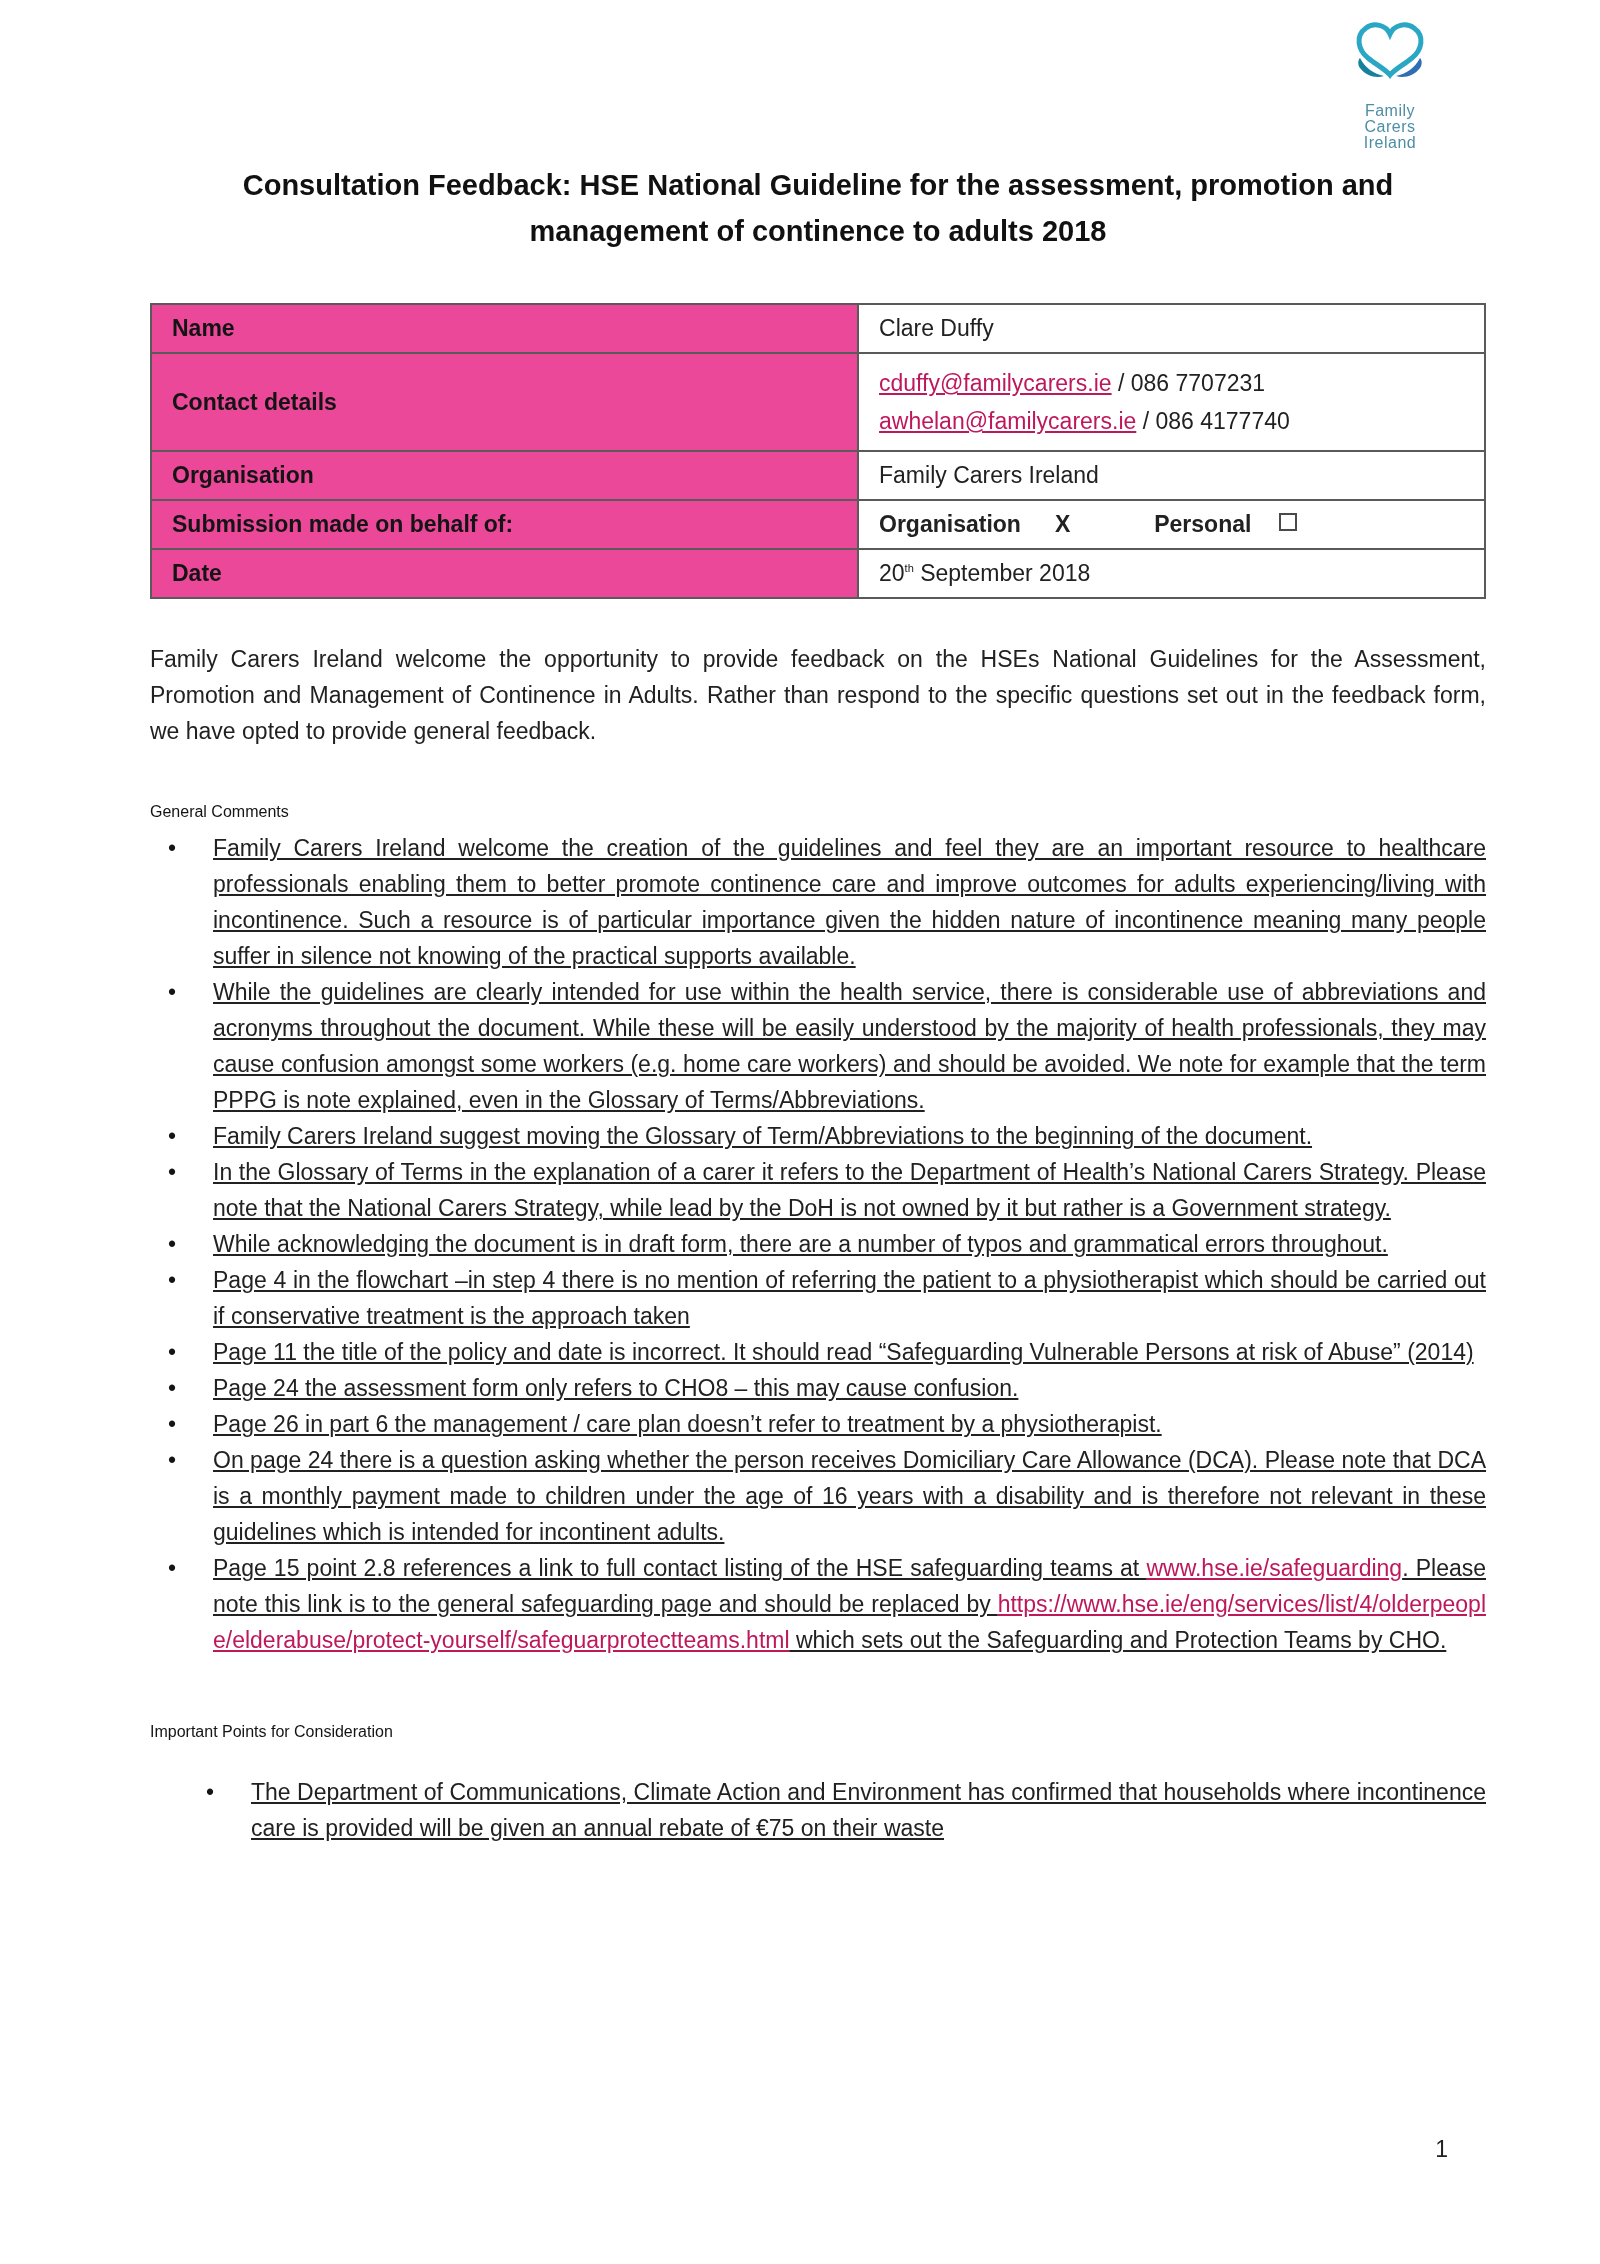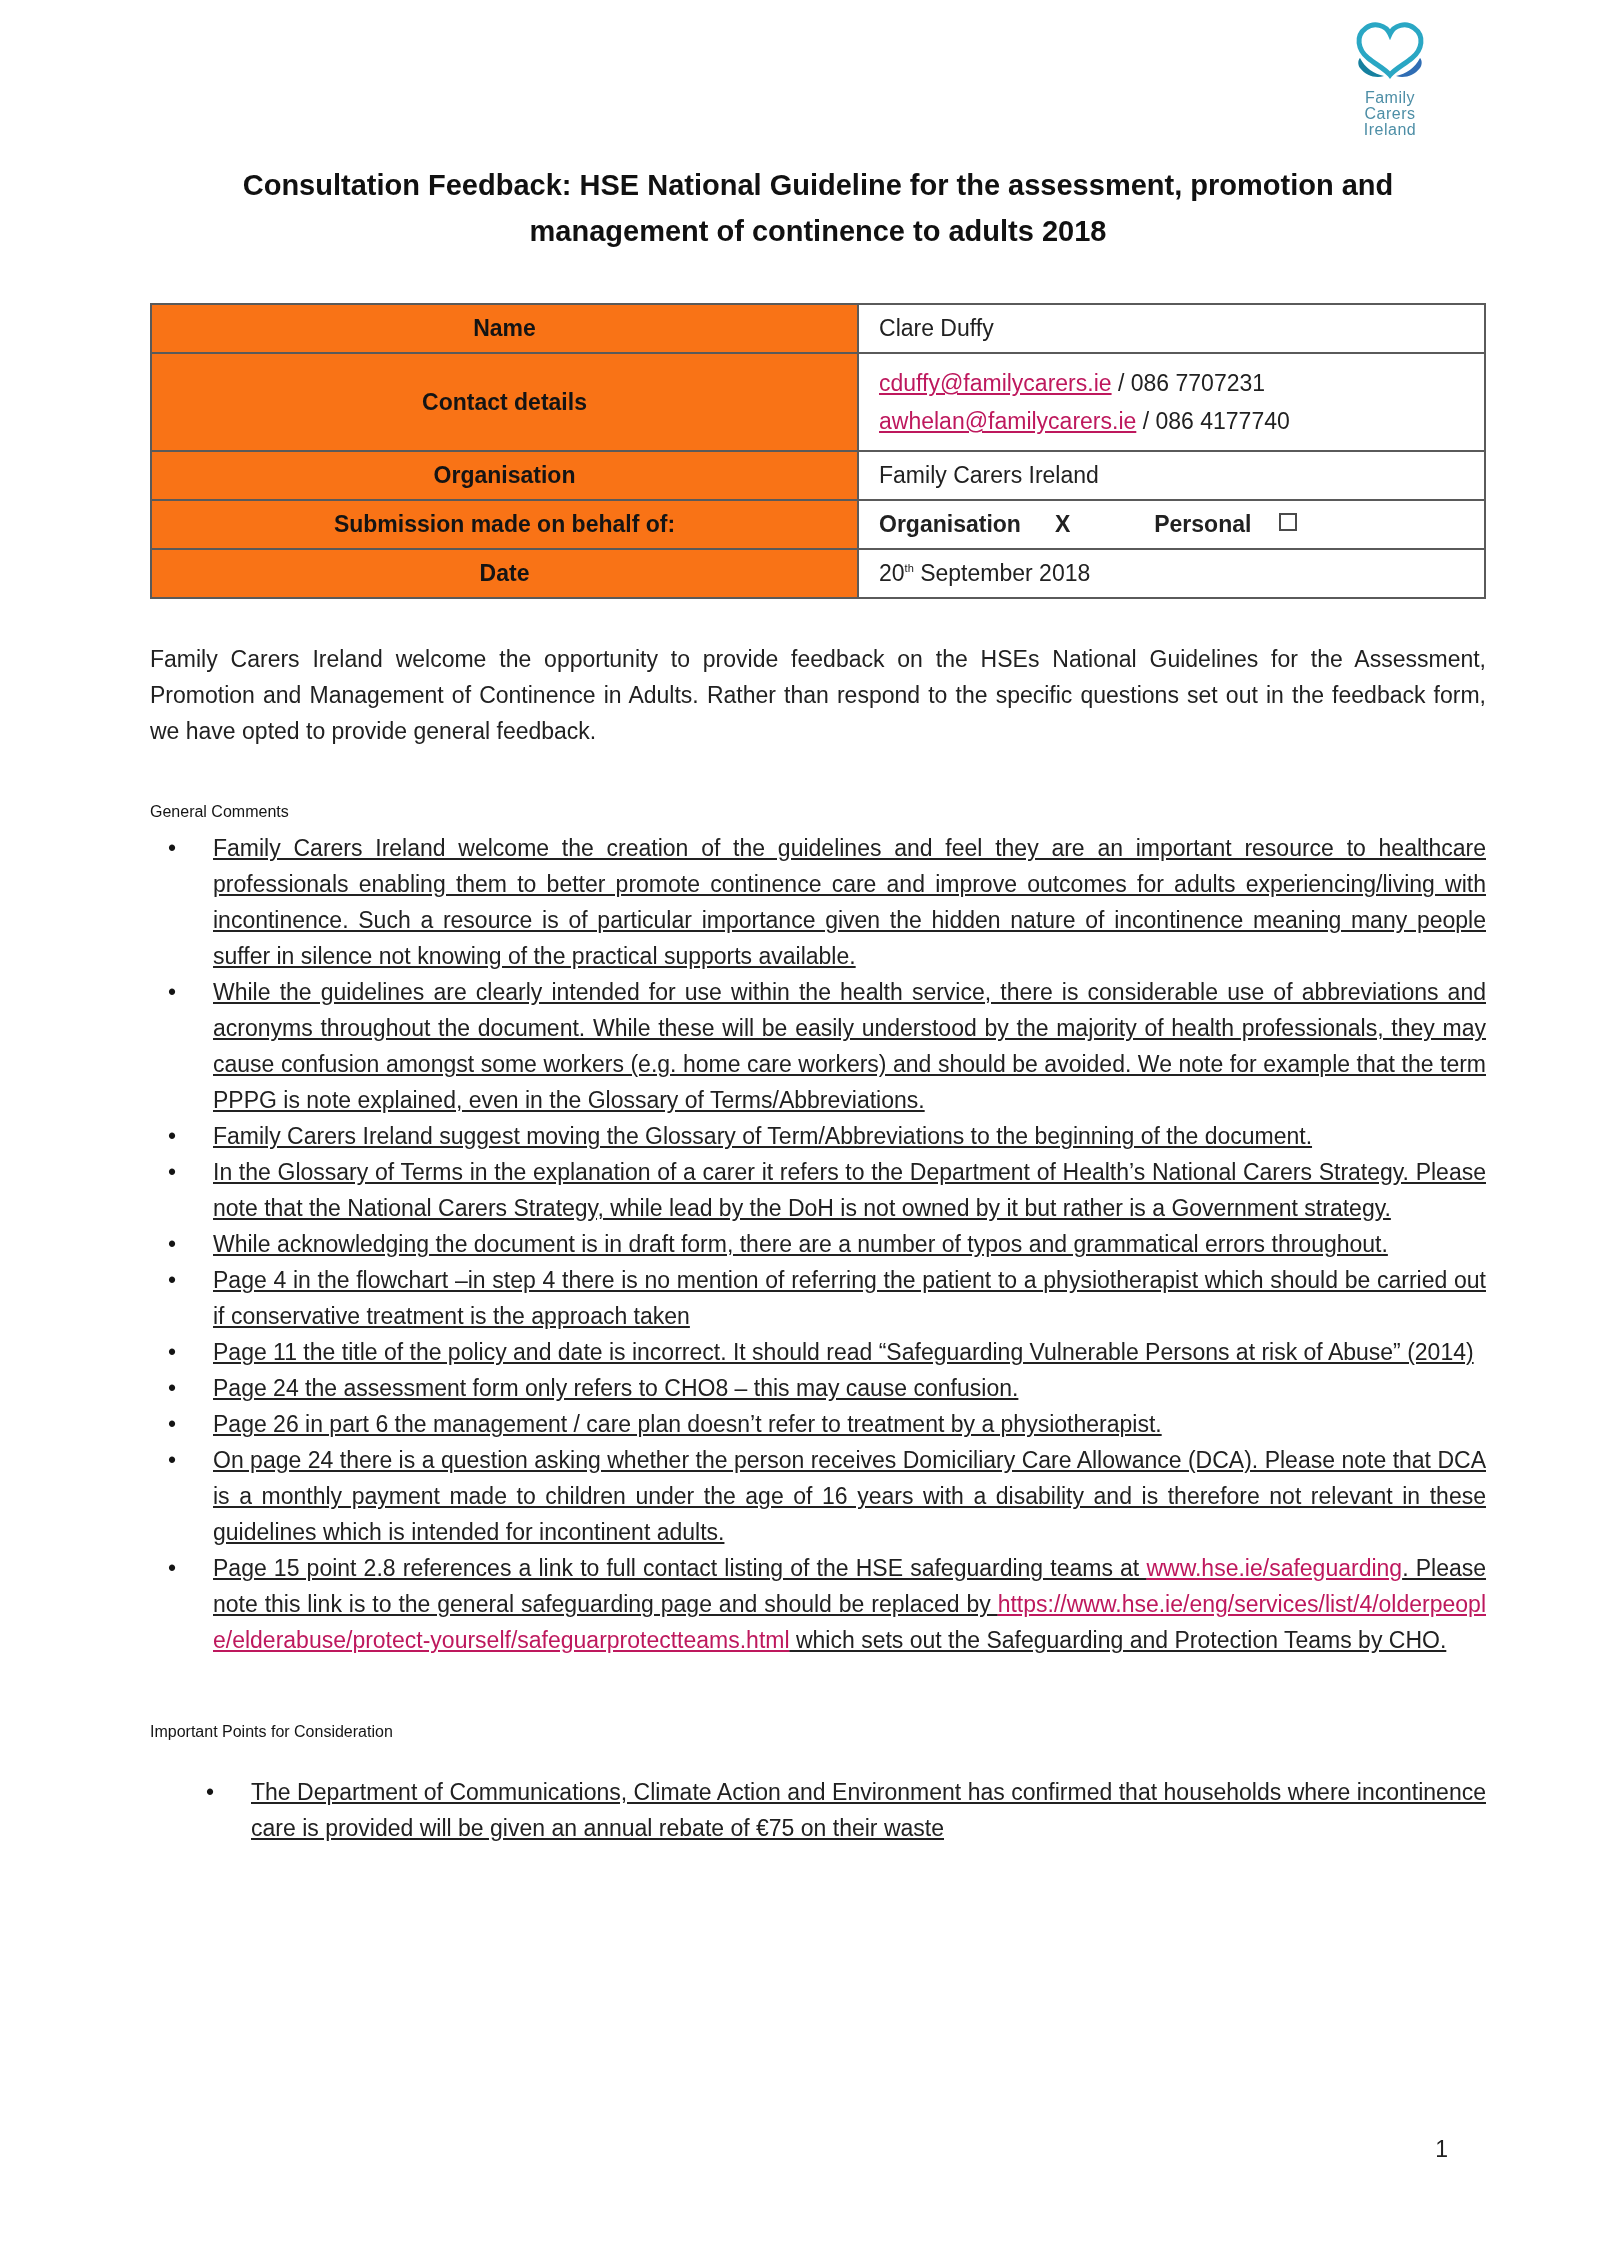--- a/index.html
+++ b/index.html
@@ -16,21 +16,21 @@
 
   
   .logo{
     position:absolute;
     top:20px;
     right:164px;
     width:92px;
     text-align:center;
   }
   .logo-text{
-    margin-top:6px;
+    margin-top:19px;
     font-size:16px;
     line-height:16px;
     color:#4d8ea6;
     letter-spacing:0.5px;
   }
 
   
   .title{
     margin:162px auto 0 auto;
     text-align:center;
@@ -47,24 +47,23 @@
     border-collapse:collapse;
     font-size:23px;
   }
   table.info td{
     border:2px solid #5a5a5a;
     padding:10px 20px;
     vertical-align:middle;
   }
   td.lbl{
     width:53%;
-    background:#f97316;
+    background:#ec4899;
     font-weight:bold;
     color:#141414;
-    text-align:center;
   }
   td.val{width:47%;}
   .contact-line{line-height:38px;}
   .doclink{
     color:#be185d;
     text-decoration:underline;
     cursor:pointer;
   }
   .breakall{overflow-wrap:anywhere;word-break:break-all;}
   .sub-x{font-weight:bold;margin-left:34px;}

